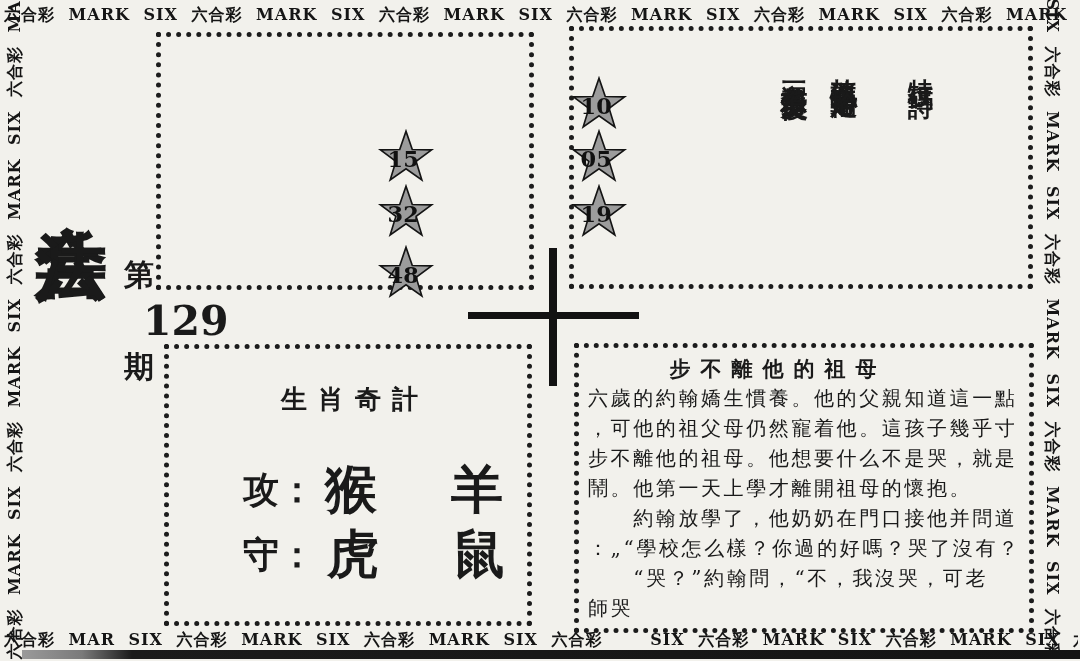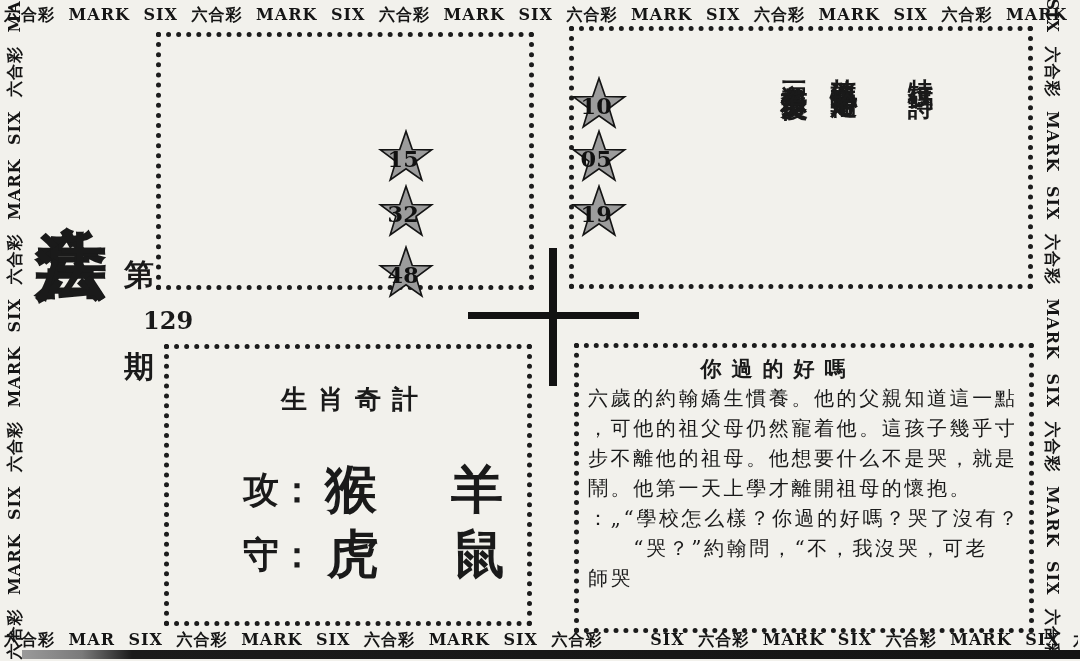--- a/index.html
+++ b/index.html
@@ -41,21 +41,21 @@
   .masthead-title{
     position:absolute;left:32px;top:166px;height:310px;
     writing-mode:vertical-rl;text-orientation:upright;
     font-size:72px;font-weight:bold;letter-spacing:2px;line-height:80px;
   }
   .issue{
     position:absolute;left:112px;top:252px;width:54px;
     text-align:center;font-weight:bold;
   }
   .issue .zh{font-size:30px;line-height:46px;display:block;}
-  .issue .num{font-size:24px;line-height:46px;display:block;font-family:"DejaVu Serif",serif;margin-left:31px;}
+  .issue .num{font-size:41px;line-height:46px;display:block;font-family:"DejaVu Serif",serif;margin-left:31px;}
   
   .box{position:absolute;border:5px dotted #1c1c1c;box-sizing:border-box;background:transparent;}
   .box.stars  {left:156px;top:32px; width:378px;height:258px;}
   .box.poem   {left:569px;top:26px; width:464px;height:263px;}
   .box.zodiac {left:164px;top:344px;width:368px;height:282px;}
   .box.story  {left:574px;top:343px;width:460px;height:290px;}
   
   .star{position:absolute;}
   .star svg{display:block;width:100%;height:100%;}
   .star polygon{fill:#9c9c9c;stroke:#141414;stroke-width:3;}
@@ -170,25 +170,26 @@
     <div class="zodiac-title">生肖奇計</div>
     <span class="z-label za-label">攻：</span>
     <span class="z-val za-1">猴</span>
     <span class="z-val za-2">羊</span>
     <span class="z-label zd-label">守：</span>
     <span class="z-val zd-1">虎</span>
     <span class="z-val zd-2">鼠</span>
   </div>
 
   <div class="box story">
-    <div class="story-title">你過的好嗎</div>
+    <div class="story-title">步不離他的祖母</div>
     <div class="story-lines">
       <div class="story-line">六歲的約翰嬌生慣養。他的父親知道這一點</div>
       <div class="story-line">，可他的祖父母仍然寵着他。這孩子幾乎寸</div>
       <div class="story-line">步不離他的祖母。他想要什么不是哭，就是</div>
       <div class="story-line">鬧。他第一天上學才離開祖母的懷抱。</div>
+      <div class="story-line">　　約翰放學了，他奶奶在門口接他并問道</div>
       <div class="story-line">：„“學校怎么樣？你過的好嗎？哭了沒有？</div>
       <div class="story-line">　　“哭？”約翰問，“不，我沒哭，可老</div>
       <div class="story-line">師哭</div>
     </div>
   </div>
 
 </div>
 
 </body></html>

